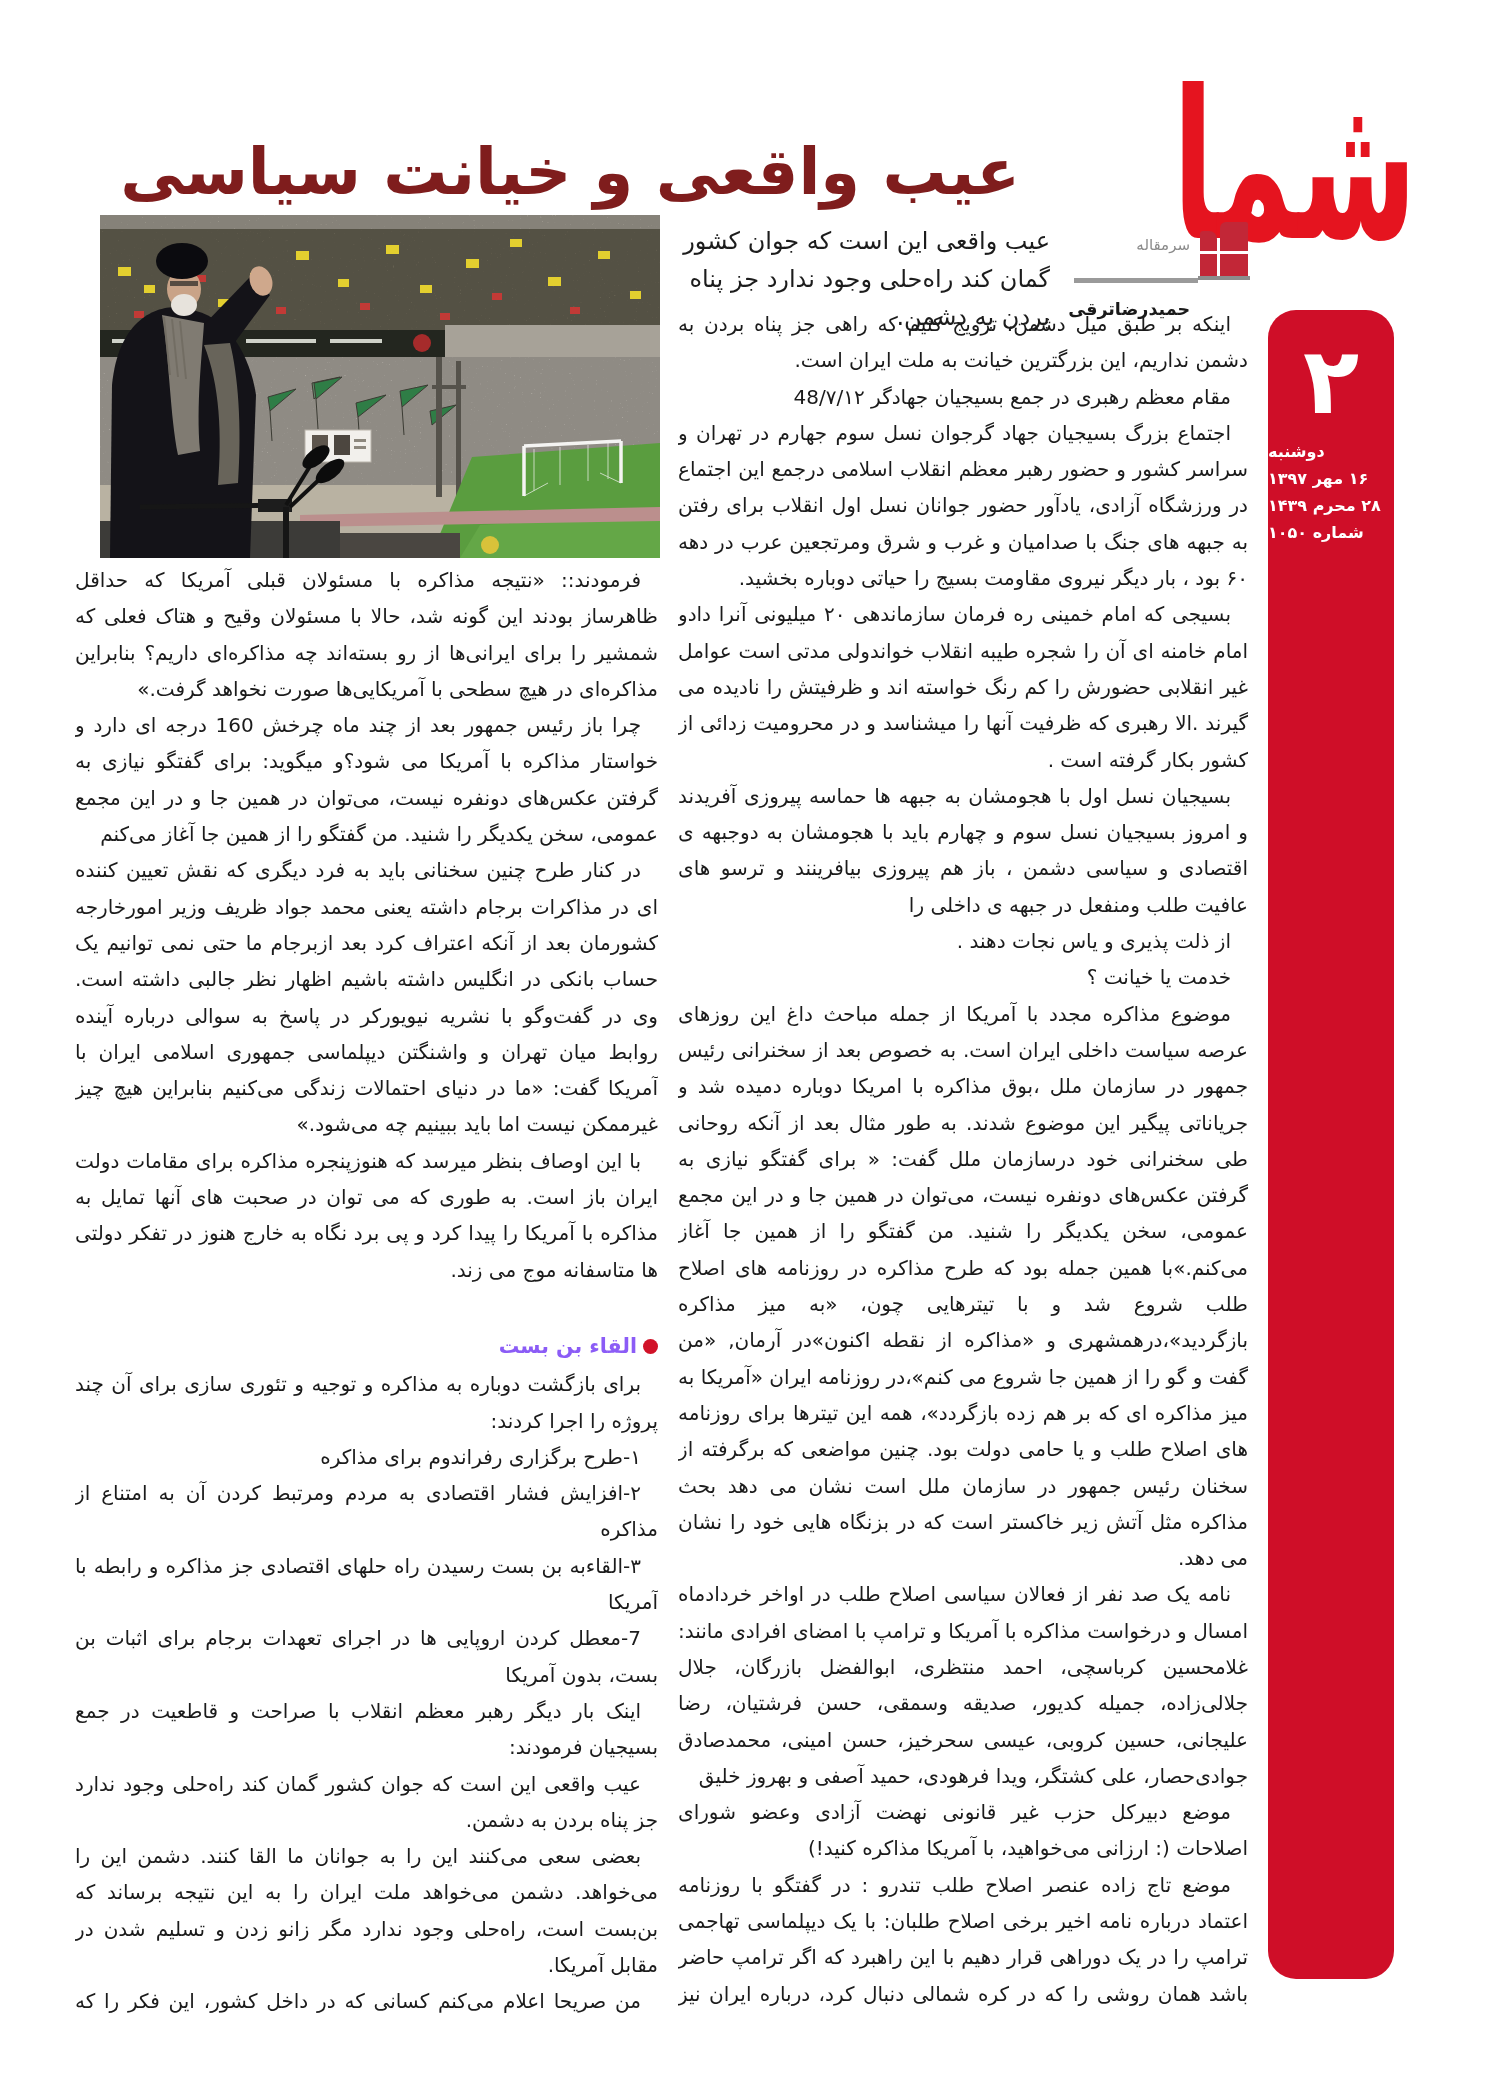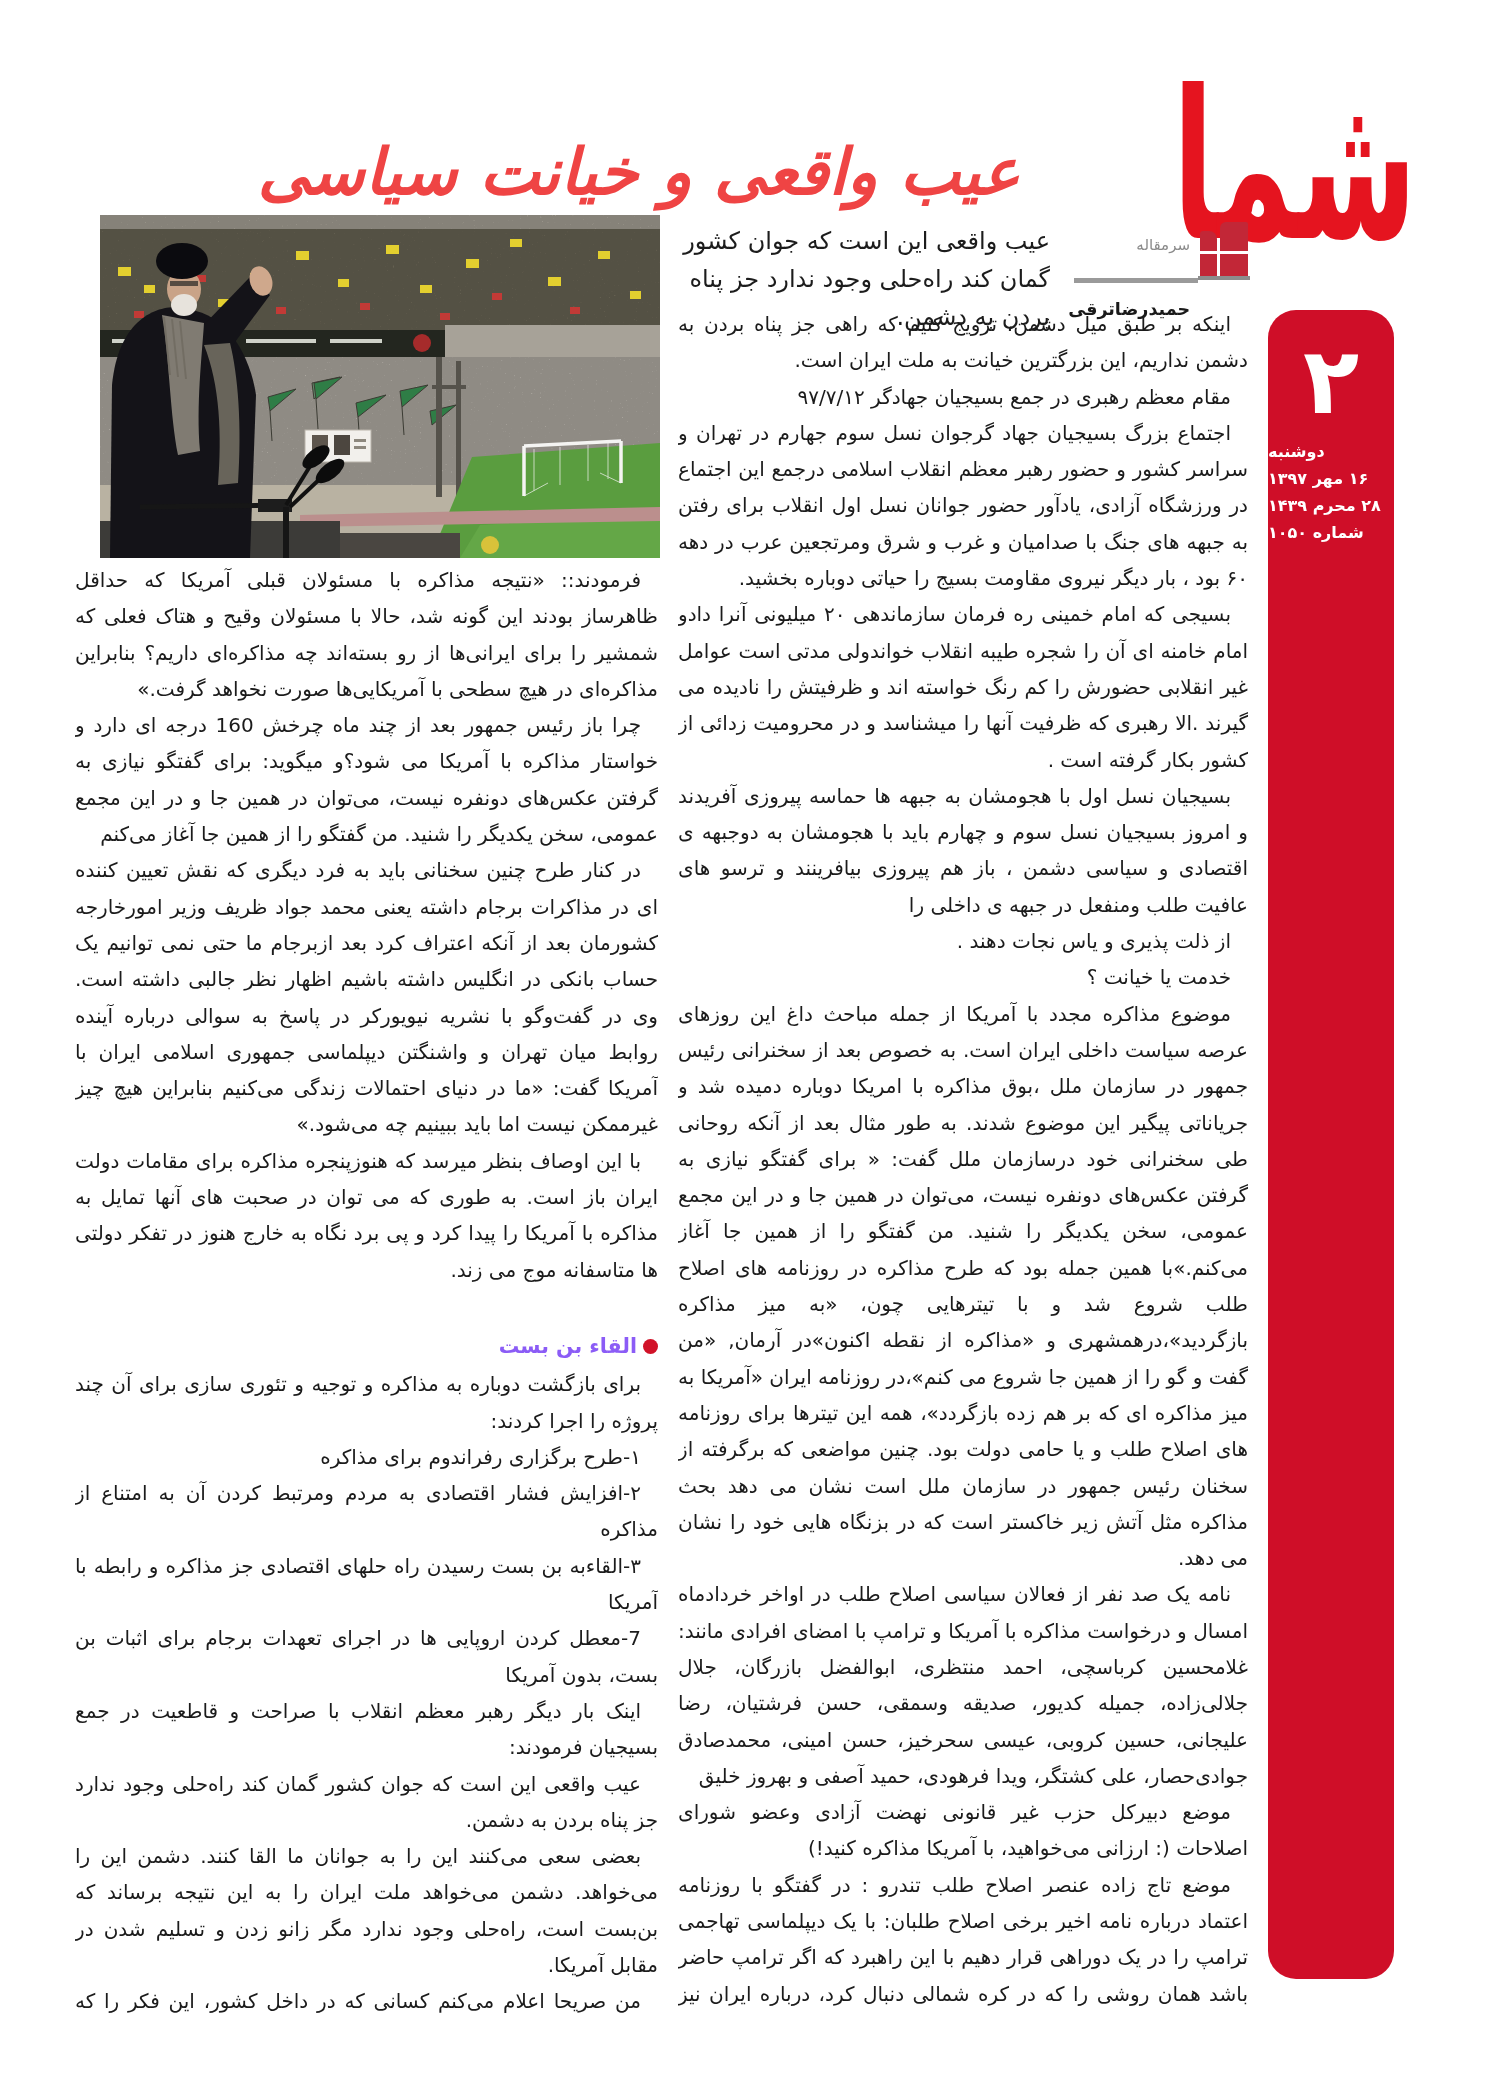--- a/index.html
+++ b/index.html
@@ -25,23 +25,22 @@
   }
   .pagenum{
     text-align:center;font-size:92px;font-weight:bold;line-height:1.0;
     padding-top:26px;
   }
   .dates{margin-top:10px;text-align:left;font-size:16px;font-weight:bold;line-height:27px;}
   
   .headline{
     position:absolute;left:230px;top:92px;width:790px;
     direction:rtl;text-align:right;
-    font-size:64px;font-weight:bold;color:#ef4444;letter-spacing:-1px;
+    font-size:64px;font-weight:bold;color:#7f1d1d;letter-spacing:-1px;
     white-space:nowrap;
-    font-style:italic;
   }
   .byline{position:absolute;left:1068px;top:220px;width:182px;height:64px;direction:rtl;}
   .byline .kicker{position:absolute;right:60px;top:16px;font-size:15px;color:#8a8a8a;}
   .byline .author{position:absolute;right:60px;top:49px;font-size:17.5px;font-weight:bold;color:#1a1a1a;margin-top:30px;}
   .byline .rule{position:absolute;right:52px;top:58px;width:124px;height:5px;background:#9a9a9a;}
   .grid-icon{position:absolute;right:0;top:2px;width:52px;height:56px;}
   .grid-icon .sq{position:absolute;background:var(--icon-red);}
   .grid-icon .a{left:2px;top:9px;width:17px;height:20px;border-radius:3px 8px 0 0;}
   .grid-icon .b{left:22px;top:0px;width:28px;height:29px;border-radius:6px 2px 0 0;}
   .grid-icon .c{left:2px;top:32px;width:17px;height:22px;}
@@ -223,21 +222,21 @@
     <line x1="186" y1="290" x2="212" y2="248" stroke="#111" stroke-width="4"></line>
     <line x1="190" y1="292" x2="224" y2="260" stroke="#111" stroke-width="4"></line>
     <ellipse cx="216" cy="242" rx="16" ry="8" fill="#0c0c0c" transform="rotate(-38 216 242)"></ellipse>
     <ellipse cx="230" cy="256" rx="17" ry="8" fill="#0c0c0c" transform="rotate(-38 230 256)"></ellipse>
   </g>
 </svg>
 </div>
 
 <div class="col col-right">
   <p>اینکه بر طبق میل دشمن، ترویج کنیم که راهی جز پناه بردن به دشمن نداریم، این بزرگترین خیانت به ملت ایران است.</p>
-  <p>مقام معظم رهبری در جمع بسیجیان جهادگر ۹۷/۷/۱۲</p>
+  <p>مقام معظم رهبری در جمع بسیجیان جهادگر 48/۷/۱۲</p>
   <p>اجتماع بزرگ بسیجیان جهاد گرجوان نسل سوم جهارم در تهران و سراسر کشور و حضور رهبر معظم انقلاب اسلامی درجمع این اجتماع در ورزشگاه آزادی، یادآور حضور جوانان نسل اول انقلاب برای رفتن به جبهه های جنگ با صدامیان و غرب و شرق ومرتجعین عرب در دهه ۶۰ بود ، بار دیگر نیروی مقاومت بسیج را حیاتی دوباره بخشید.</p>
   <p>بسیجی که امام خمینی ره فرمان سازماندهی ۲۰ میلیونی آنرا دادو امام خامنه ای آن را شجره طیبه انقلاب خواندولی مدتی است عوامل غیر انقلابی حضورش را کم رنگ خواسته اند و ظرفیتش را نادیده می گیرند .الا رهبری که ظرفیت آنها را میشناسد و در محرومیت زدائی از کشور بکار گرفته است .</p>
   <p>بسیجیان نسل اول با هجومشان به جبهه ها حماسه پیروزی آفریدند و امروز بسیجیان نسل سوم و چهارم باید با هجومشان به دوجبهه ی اقتصادی و سیاسی دشمن ، باز هم پیروزی بیافرینند و ترسو های عافیت طلب ومنفعل در جبهه ی داخلی را</p>
   <p>از ذلت پذیری و یاس نجات دهند .</p>
   <p>خدمت یا خیانت ؟</p>
   <p>موضوع مذاکره مجدد با آمریکا از جمله مباحث داغ این روزهای عرصه سیاست داخلی ایران است. به خصوص بعد از سخنرانی رئیس جمهور در سازمان ملل ،بوق مذاکره با امریکا دوباره دمیده شد و جریاناتی پیگیر این موضوع شدند. به طور مثال بعد از آنکه روحانی طی سخنرانی خود درسازمان ملل گفت: « برای گفتگو نیازی به گرفتن عکس‌های دونفره نیست، می‌توان در همین جا و در این مجمع عمومی، سخن یکدیگر را شنید. من گفتگو را از همین جا آغاز می‌کنم.»با همین جمله بود که طرح مذاکره در روزنامه های اصلاح طلب شروع شد و با تیترهایی چون، «به میز مذاکره بازگردید»،درهمشهری و «مذاکره از نقطه اکنون»در آرمان, «من گفت و گو را از همین جا شروع می کنم»،در روزنامه ایران «آمریکا به میز مذاکره ای که بر هم زده بازگردد»، همه این تیترها برای روزنامه های اصلاح طلب و یا حامی دولت بود. چنین مواضعی که برگرفته از سخنان رئیس جمهور در سازمان ملل است نشان می دهد بحث مذاکره مثل آتش زیر خاکستر است که در بزنگاه هایی خود را نشان می دهد.</p>
   <p>نامه یک صد نفر از فعالان سیاسی اصلاح طلب در اواخر خردادماه امسال و درخواست مذاکره با آمریکا و ترامپ با امضای افرادی مانند: غلامحسین کرباسچی، احمد منتظری، ابوالفضل بازرگان، جلال جلالی‌زاده، جمیله کدیور، صدیقه وسمقی، حسن فرشتیان، رضا علیجانی، حسین کروبی، عیسی سحرخیز، حسن امینی، محمدصادق جوادی‌حصار، علی کشتگر، ویدا فرهودی، حمید آصفی و بهروز خلیق</p>
   <p>موضع دبیرکل حزب غیر قانونی نهضت آزادی وعضو شورای اصلاحات (: ارزانی می‌خواهید، با آمریکا مذاکره کنید!)</p>
   <p>موضع تاج زاده عنصر اصلاح طلب تندرو : در گفتگو با روزنامه اعتماد درباره نامه اخیر برخی اصلاح طلبان: با یک دیپلماسی تهاجمی ترامپ را در یک دوراهی قرار دهیم با این راهبرد که اگر ترامپ حاضر باشد همان روشی را که در کره شمالی دنبال کرد، درباره ایران نیز پی بگیرد، جمهوری اسلامی نیز حاضر به مذاکره دو جانبه مستقیم و استراتژیک با امریکا است!.</p>
 

